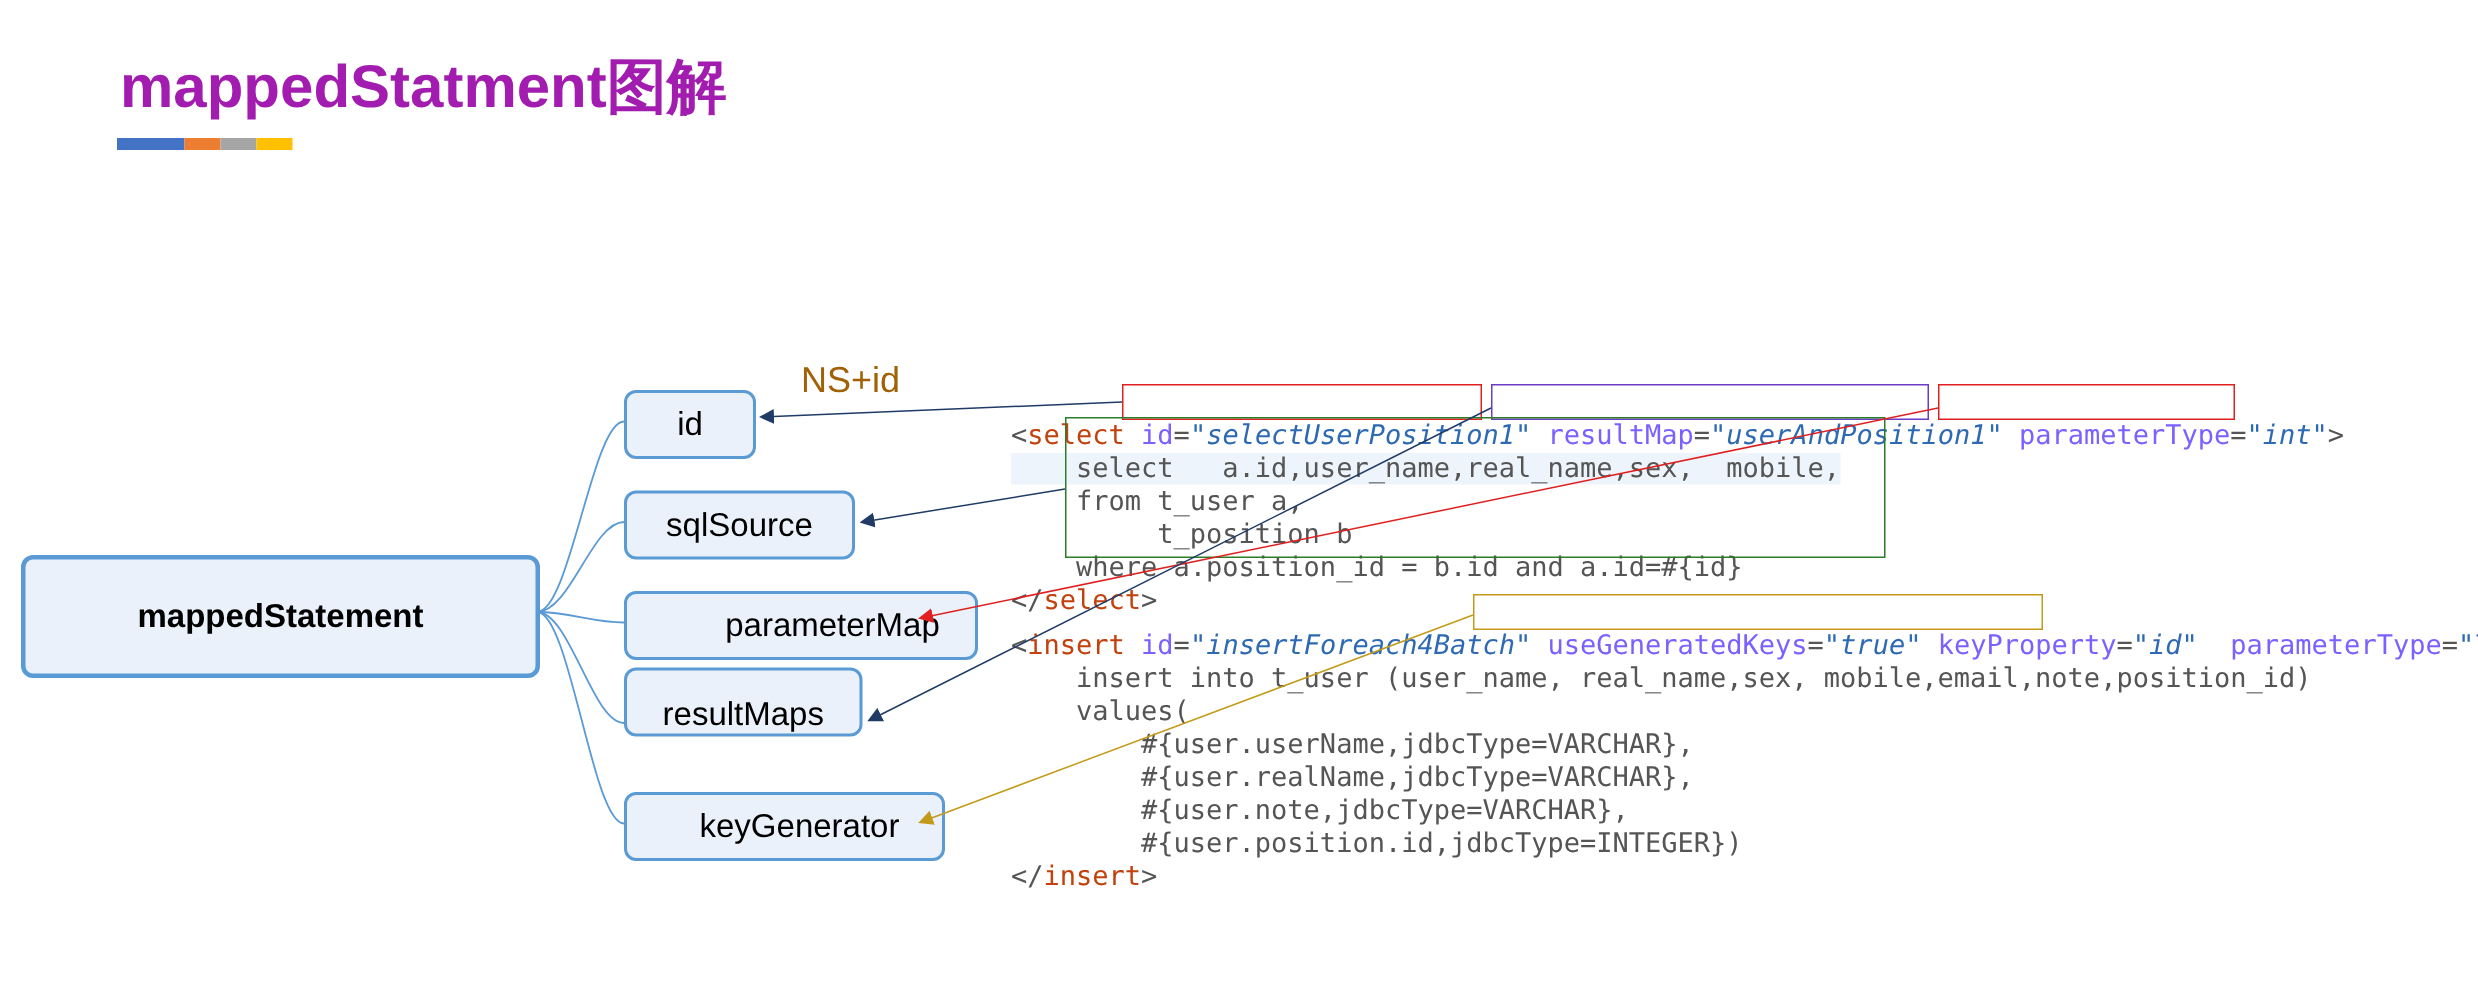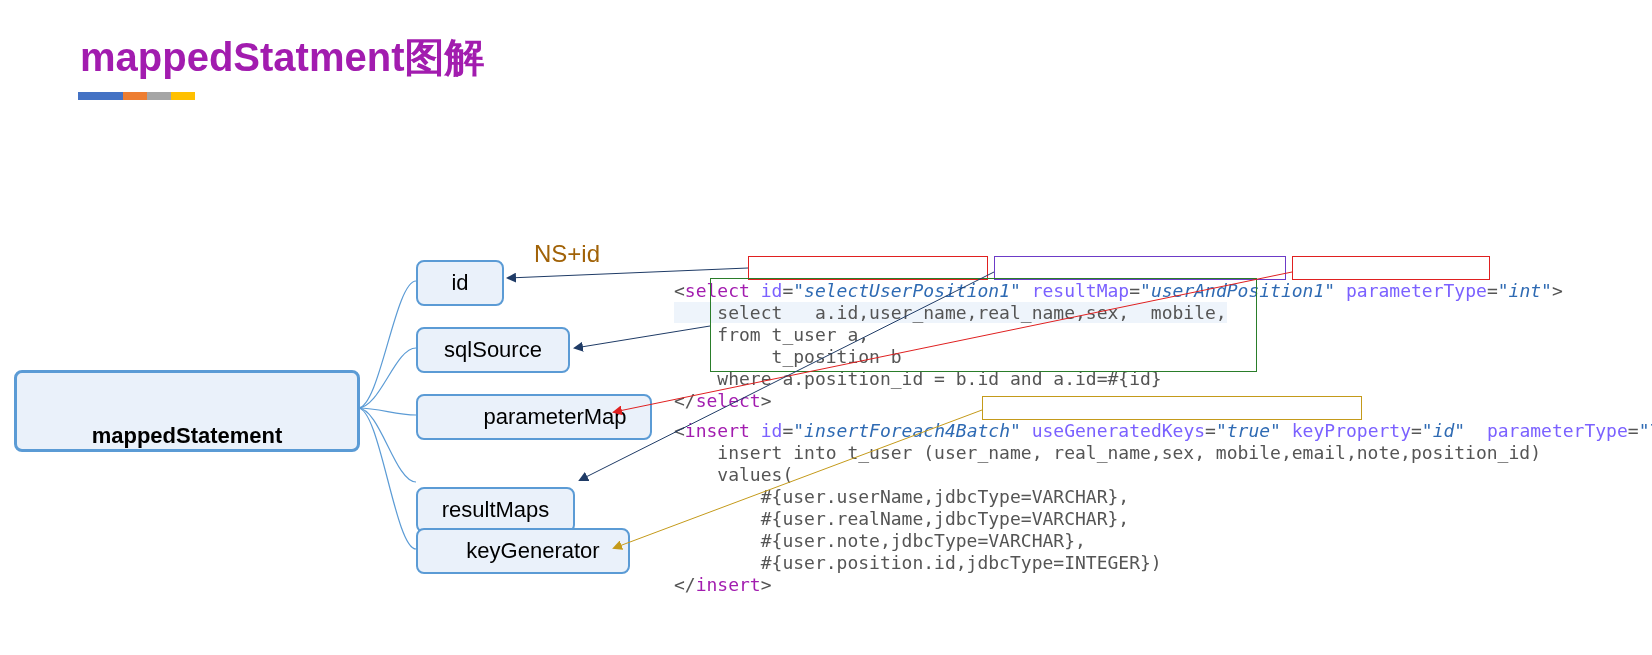--- a/index.html
+++ b/index.html
@@ -4,25 +4,25 @@
 <style>
   html,body{margin:0;padding:0;background:#fff;font-family:"Microsoft YaHei",Arial,sans-serif;width:1652px;height:655px;}
   .title{position:absolute;left:80px;top:30px;font-size:40px;font-weight:600;color:#a21caf;}
   .underline{position:absolute;left:78px;top:92px;height:8px;display:flex;}
   .underline span{display:inline-block;height:8px;}
   .u1{width:45px;background:#4472C4;}
   .u2{width:24px;background:#ED7D31;}
   .u3{width:24px;background:#A5A5A5;}
   .u4{width:24px;background:#FFC000;}
   .node{position:absolute;border:2px solid #5B9BD5;background:#eaf1fa;border-radius:8px;text-align:center;display:flex;align-items:center;justify-content:center;font-size:22px;color:#000;}
-  .root{border-width:3px;font-weight:700;align-items:flex-end;}
+  .root{border-width:3px;font-weight:700;}
   .branch{font-size:22px;width:190px;height:42px;}
   .annot{position:absolute;font-size:24px;color:#a16207;}
   .code{position:absolute;font-family:Consolas,Menlo,monospace;font-size:18px;line-height:22px;white-space:pre;color:#555;}
-  .tag{color:#a21caf;}
+  .tag{color:#c2410c;}
   .attr{color:#7b61ff;}
   .valI{color:#2e6ab3;font-style:italic;}
   .highlight{background:#eef4fb;}
   .boxline{position:absolute;border:1.5px solid;background:transparent;}
   svg.conn{position:absolute;left:0;top:0;pointer-events:none;}
   svg.conn line{stroke-width:1;}
 </style>
 </head>
 <body>
 
@@ -40,21 +40,21 @@
 
 <div class="node branch" style="left:416px;top:260px;width:84px;">
   <span>id</span>
 </div>
 <div class="node branch" style="left:416px;top:327px;width:150px;">
   <span>sqlSource</span>
 </div>
 <div class="node branch" style="left:416px;top:394px;padding-left:42px;">
   <span>parameterMap</span>
 </div>
-<div class="node branch" style="left:416px;top:487px;width:155px;">
+<div class="node branch" style="left:416px;top:445px;width:155px;align-items:flex-end;">
   <span>resultMaps</span>
 </div>
 <div class="node branch" style="left:416px;top:528px;padding-left:20px;">
   <span>keyGenerator</span>
 </div>
 
 <div class="annot" style="left:534px;top:240px;">NS+id</div>
 
 <div class="code" style="left:674px;top:258px;">
 <span>&lt;<span class="tag">select</span> <span class="attr">id</span>=<span class="valI">"selectUserPosition1"</span> <span class="attr">resultMap</span>=<span class="valI">"userAndPosition1"</span> <span class="attr">parameterType</span>=<span class="valI">"int"</span>&gt;</span>

